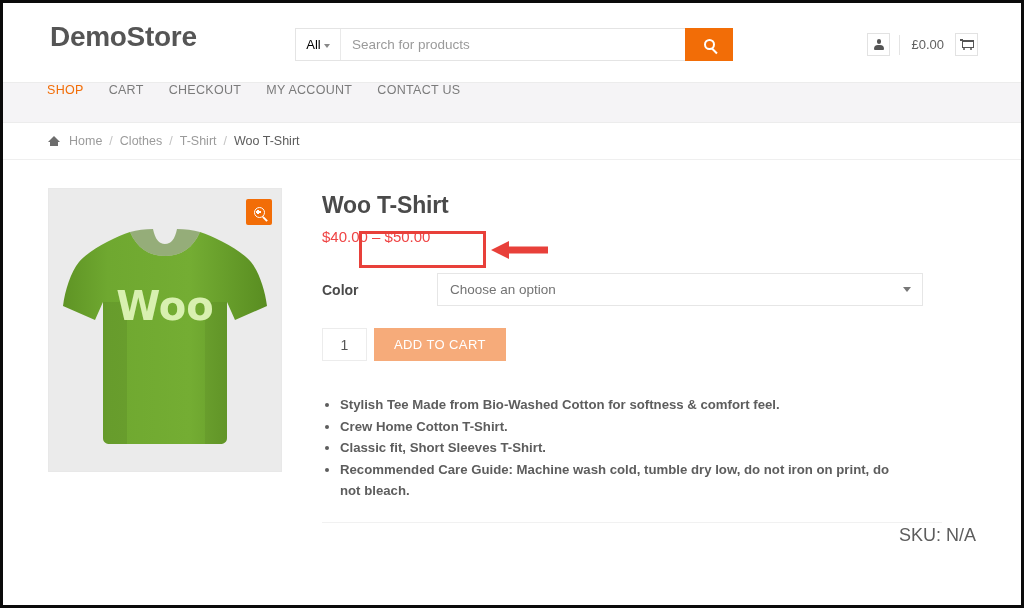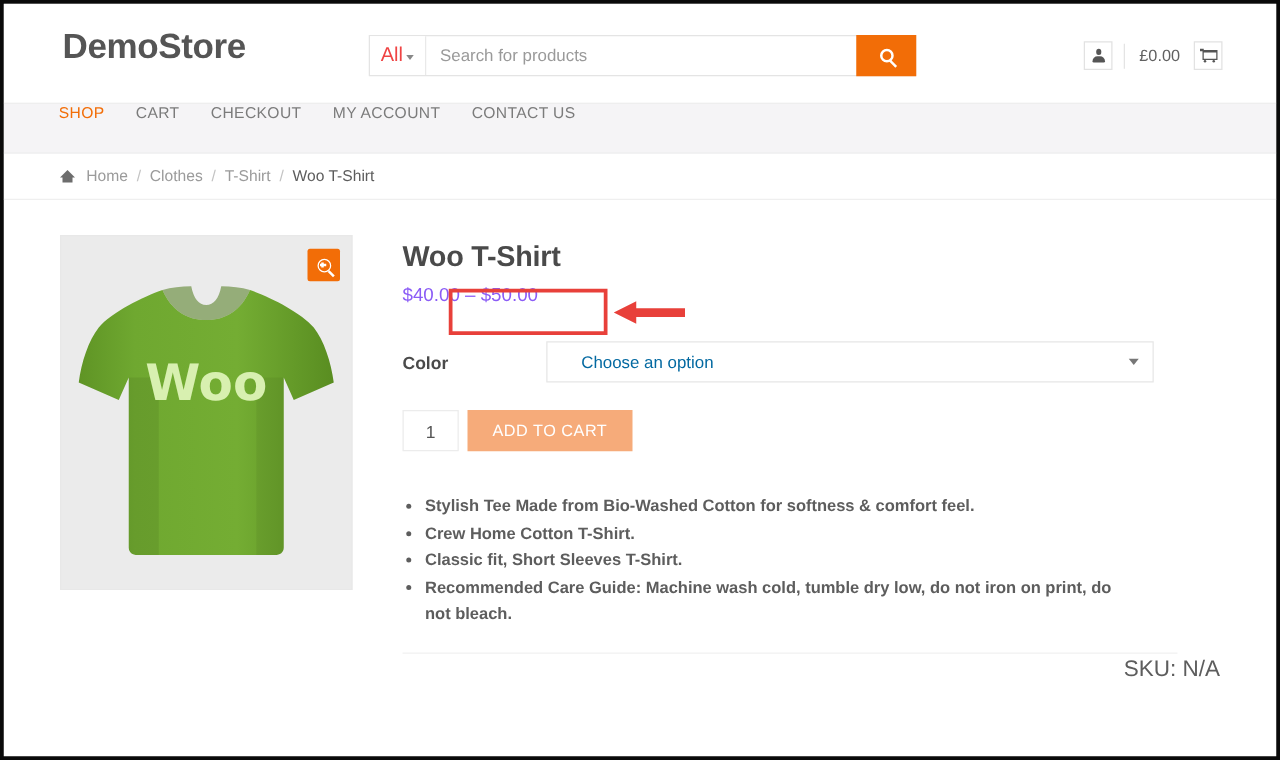--- a/index.html
+++ b/index.html
@@ -41,22 +41,22 @@
     width: 438px; height: 33px;
     display: flex;
     align-items: stretch;
     border: 1px solid #e4e4e4;
     background: #fff;
   }
   .search-cat {
     width: 45px;
     display: flex; align-items: center; justify-content: center;
     gap: 3px;
-    font-size: 16px;
-    color: #ef4444;
+    font-size: 13px;
+    color: #000000;
     border-right: 1px solid #e9e9e9;
     cursor: pointer;
     background: #fff;
   }
   .caret-sm {
     display: inline-block;
     width: 0; height: 0;
     border-left: 3px solid transparent;
     border-right: 3px solid transparent;
     border-top: 4px solid #888;
@@ -287,21 +287,21 @@
   .product-title {
     font-size: 23px;
     font-weight: bold;
     color: #4a4a4a;
     letter-spacing: -0.2px;
     margin-bottom: 9px;
     font-family: "Liberation Sans", sans-serif;
   }
   .price {
     font-size: 15px;
-    color: #8b5cf6;
+    color: #ef4444;
     display: inline-block;
   }
 
   .variations {
     margin-top: 27px;
     display: flex;
     align-items: center;
   }
   .attr-label {
     width: 115px;
@@ -315,23 +315,23 @@
     flex: 1;
     max-width: 486px;
   }
   .select-box {
     width: 100%;
     height: 33px;
     border: 1px solid #e6e6e6;
     background: #fff;
     display: flex;
     align-items: center;
-    padding: 0 27px;
+    padding: 0 12px;
     font-size: 13.5px;
-    color: #0369a1;
+    color: #737373;
     cursor: pointer;
     font-family: "Liberation Sans", sans-serif;
   }
   .select-caret {
     position: absolute;
     right: 12px; top: 14px;
     width: 0; height: 0;
     border-left: 4px solid transparent;
     border-right: 4px solid transparent;
     border-top: 5px solid #777;

